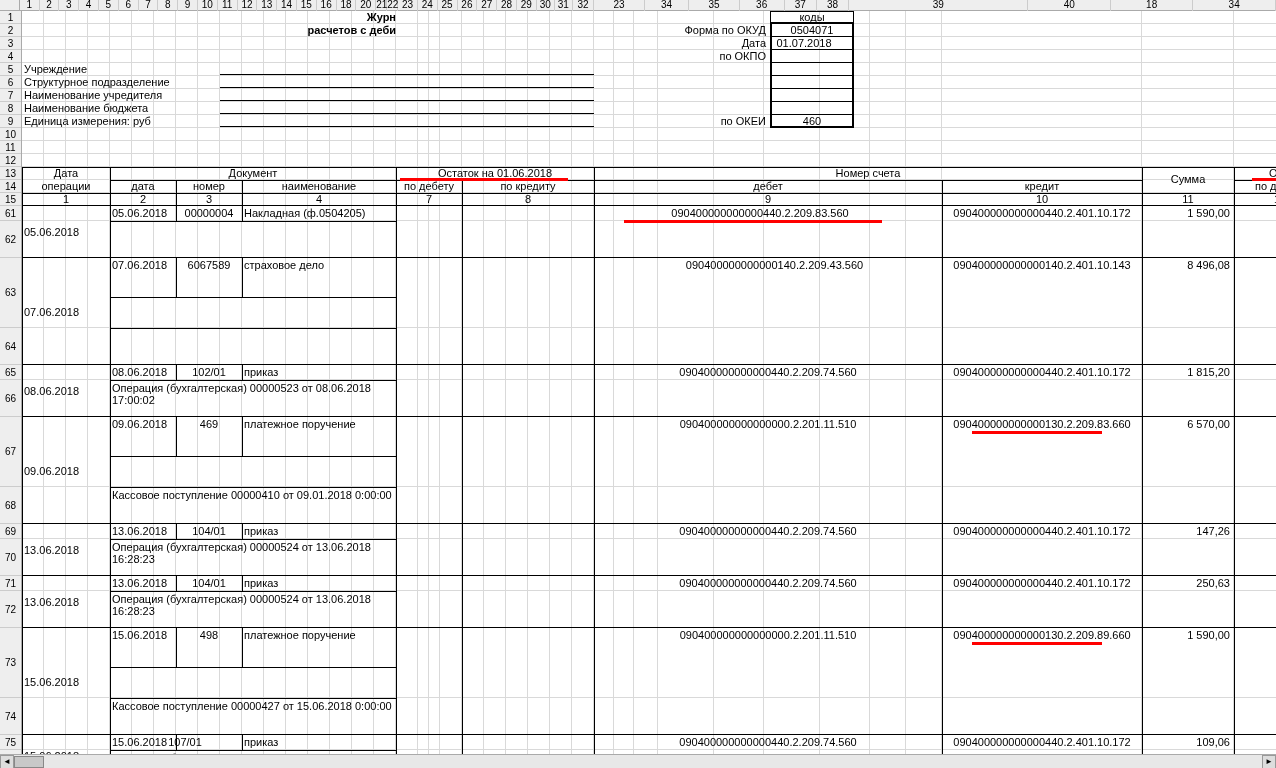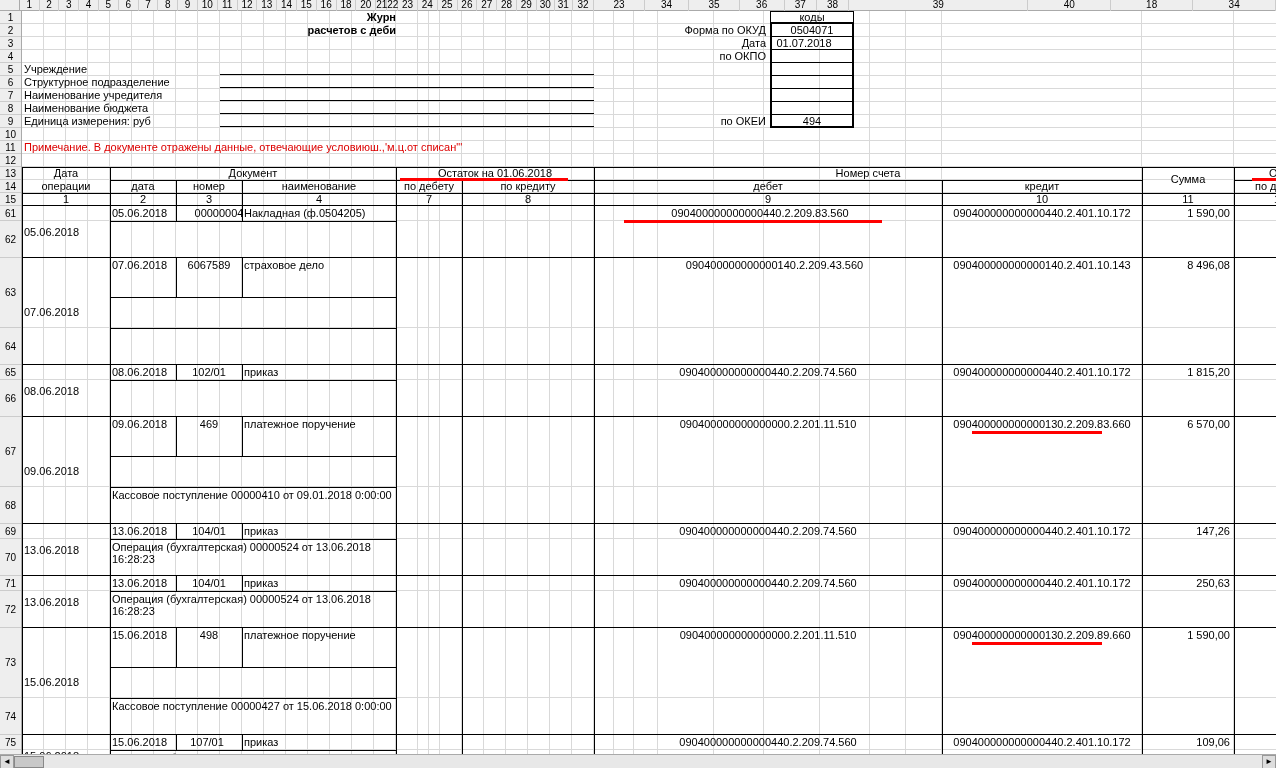--- a/index.html
+++ b/index.html
@@ -198,23 +198,22 @@
       <div class="txt rt" style="left:638px;top:26px;width:106px">Дата</div>
       <div class="txt ctr" style="left:748px;top:26px;width:68px">01.07.2018</div>
       <div class="box" style="left:748px;top:26px;width:84px;height:13px;border-top:none"></div>
       <div class="txt rt" style="left:638px;top:39px;width:106px">по ОКПО</div>
       <div class="box" style="left:748px;top:39px;width:84px;height:13px;border-top:none"></div>
       <div class="box" style="left:748px;top:52px;width:84px;height:13px;border-top:none"></div>
       <div class="box" style="left:748px;top:65px;width:84px;height:13px;border-top:none"></div>
       <div class="box" style="left:748px;top:78px;width:84px;height:13px;border-top:none"></div>
       <div class="box" style="left:748px;top:91px;width:84px;height:13px;border-top:none"></div>
       <div class="txt rt" style="left:638px;top:104px;width:106px">по ОКЕИ</div>
-      <div class="txt ctr" style="left:748px;top:104px;width:84px">494</div>
+      <div class="txt ctr" style="left:748px;top:104px;width:84px">460</div>
       <div class="box" style="left:748px;top:104px;width:84px;height:13px;border-top:none"></div>
-      <div class="txt red" style="left:2px;top:130px">Примечание. В документе отражены данные, отвечающие условиюш.,'м.ц.от списан"'</div>
       <div class="box" style="left:0;top:156px;width:1396px;height:39px"></div>
       <div style="position:absolute;left:88px;top:156px;width:1px;height:39px;background:#000"></div>
       <div style="position:absolute;left:374px;top:156px;width:1px;height:39px;background:#000"></div>
       <div style="position:absolute;left:572px;top:156px;width:1px;height:39px;background:#000"></div>
       <div style="position:absolute;left:1120px;top:156px;width:1px;height:39px;background:#000"></div>
       <div style="position:absolute;left:1212px;top:156px;width:1px;height:39px;background:#000"></div>
       <div style="position:absolute;left:88px;top:169px;width:1px;height:26px;background:#000"></div>
       <div style="position:absolute;left:154px;top:169px;width:1px;height:26px;background:#000"></div>
       <div style="position:absolute;left:220px;top:169px;width:1px;height:26px;background:#000"></div>
       <div style="position:absolute;left:440px;top:169px;width:1px;height:26px;background:#000"></div>
@@ -257,21 +256,21 @@
       <div style="position:absolute;left:440px;top:195px;width:1px;height:52px;background:#000"></div>
       <div style="position:absolute;left:572px;top:195px;width:1px;height:52px;background:#000"></div>
       <div style="position:absolute;left:920px;top:195px;width:1px;height:52px;background:#000"></div>
       <div style="position:absolute;left:1120px;top:195px;width:1px;height:52px;background:#000"></div>
       <div style="position:absolute;left:1212px;top:195px;width:1px;height:52px;background:#000"></div>
       <div style="position:absolute;left:154px;top:195px;width:1px;height:15px;background:#000"></div>
       <div style="position:absolute;left:220px;top:195px;width:1px;height:15px;background:#000"></div>
       <div style="position:absolute;left:88px;top:210px;width:286px;height:1px;background:#000"></div>
       <div class="txt" style="left:2px;top:215px;width:84px">05.06.2018</div>
       <div class="txt" style="left:90px;top:196px">05.06.2018</div>
-      <div class="txt ctr" style="left:154px;top:196px;width:86px">00000004</div>
+      <div class="txt ctr" style="left:154px;top:196px;width:66px">00000004</div>
       <div class="txt" style="left:222px;top:196px">Накладная (ф.0504205)</div>
       <div class="txt ctr" style="left:572px;top:196px;width:332px">090400000000000440.2.209.83.560</div>
       <div class="txt ctr" style="left:920px;top:196px;width:200px">090400000000000440.2.401.10.172</div>
       <div class="txt rt" style="left:1120px;top:196px;width:88px">1 590,00</div>
       <div class="ul-red" style="left:602px;top:209px;width:258px"></div>
       <div class="box" style="left:0;top:247px;width:1396px;height:107px;border-top:none"></div>
       <div style="position:absolute;left:88px;top:247px;width:1px;height:107px;background:#000"></div>
       <div style="position:absolute;left:374px;top:247px;width:1px;height:107px;background:#000"></div>
       <div style="position:absolute;left:440px;top:247px;width:1px;height:107px;background:#000"></div>
       <div style="position:absolute;left:572px;top:247px;width:1px;height:107px;background:#000"></div>
@@ -297,20 +296,21 @@
       <div style="position:absolute;left:920px;top:354px;width:1px;height:52px;background:#000"></div>
       <div style="position:absolute;left:1120px;top:354px;width:1px;height:52px;background:#000"></div>
       <div style="position:absolute;left:1212px;top:354px;width:1px;height:52px;background:#000"></div>
       <div style="position:absolute;left:154px;top:354px;width:1px;height:15px;background:#000"></div>
       <div style="position:absolute;left:220px;top:354px;width:1px;height:15px;background:#000"></div>
       <div style="position:absolute;left:88px;top:369px;width:286px;height:1px;background:#000"></div>
       <div class="txt" style="left:2px;top:374px;width:84px">08.06.2018</div>
       <div class="txt" style="left:90px;top:355px">08.06.2018</div>
       <div class="txt ctr" style="left:154px;top:355px;width:66px">102/01</div>
       <div class="txt" style="left:222px;top:355px">приказ</div>
+      <div class="txt" style="left:90px;top:371px;width:282px;white-space:normal;line-height:12px">Операция (бухгалтерская) 00000523 от 08.06.2018 17:00:02</div>
       <div class="txt ctr" style="left:572px;top:355px;width:348px">090400000000000440.2.209.74.560</div>
       <div class="txt ctr" style="left:920px;top:355px;width:200px">090400000000000440.2.401.10.172</div>
       <div class="txt rt" style="left:1120px;top:355px;width:88px">1 815,20</div>
       <div class="box" style="left:0;top:406px;width:1396px;height:107px;border-top:none"></div>
       <div style="position:absolute;left:88px;top:406px;width:1px;height:107px;background:#000"></div>
       <div style="position:absolute;left:374px;top:406px;width:1px;height:107px;background:#000"></div>
       <div style="position:absolute;left:440px;top:406px;width:1px;height:107px;background:#000"></div>
       <div style="position:absolute;left:572px;top:406px;width:1px;height:107px;background:#000"></div>
       <div style="position:absolute;left:920px;top:406px;width:1px;height:107px;background:#000"></div>
       <div style="position:absolute;left:1120px;top:406px;width:1px;height:107px;background:#000"></div>
@@ -393,21 +393,21 @@
       <div style="position:absolute;left:440px;top:724px;width:1px;height:41px;background:#000"></div>
       <div style="position:absolute;left:572px;top:724px;width:1px;height:41px;background:#000"></div>
       <div style="position:absolute;left:920px;top:724px;width:1px;height:41px;background:#000"></div>
       <div style="position:absolute;left:1120px;top:724px;width:1px;height:41px;background:#000"></div>
       <div style="position:absolute;left:1212px;top:724px;width:1px;height:41px;background:#000"></div>
       <div style="position:absolute;left:154px;top:724px;width:1px;height:15px;background:#000"></div>
       <div style="position:absolute;left:220px;top:724px;width:1px;height:15px;background:#000"></div>
       <div style="position:absolute;left:88px;top:739px;width:286px;height:1px;background:#000"></div>
       <div class="txt" style="left:2px;top:739px;width:84px">15.06.2018</div>
       <div class="txt" style="left:90px;top:725px">15.06.2018</div>
-      <div class="txt ctr" style="left:160px;top:725px;width:50px">107/01</div>
+      <div class="txt ctr" style="left:138px;top:725px;width:50px">107/01</div>
       <div class="txt" style="left:222px;top:725px">приказ</div>
       <div class="txt" style="left:90px;top:741px;width:282px;white-space:normal;line-height:12px">Операция (бухгалтерская) 00000525 от 15.06.2018</div>
       <div class="txt ctr" style="left:572px;top:725px;width:348px">090400000000000440.2.209.74.560</div>
       <div class="txt ctr" style="left:920px;top:725px;width:200px">090400000000000440.2.401.10.172</div>
       <div class="txt rt" style="left:1120px;top:725px;width:88px">109,06</div>
     </div>
 
   <div class="hscroll">
     <div class="btn">◄</div>
     <div class="track">

